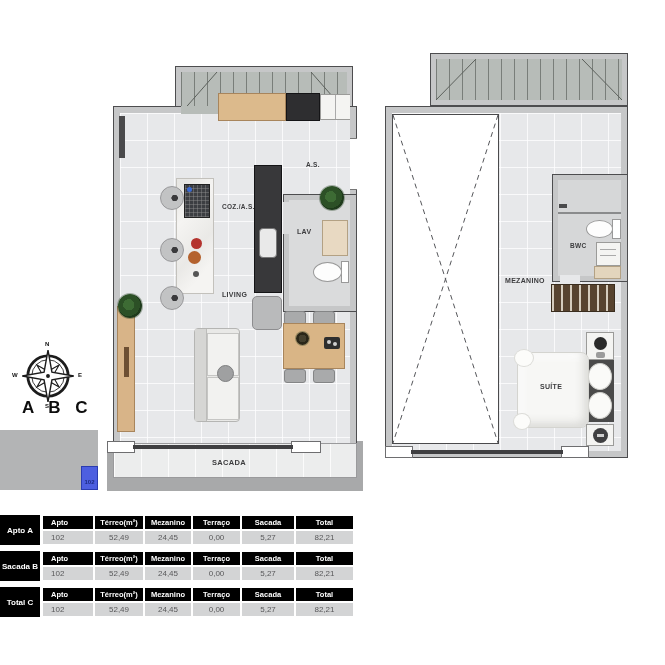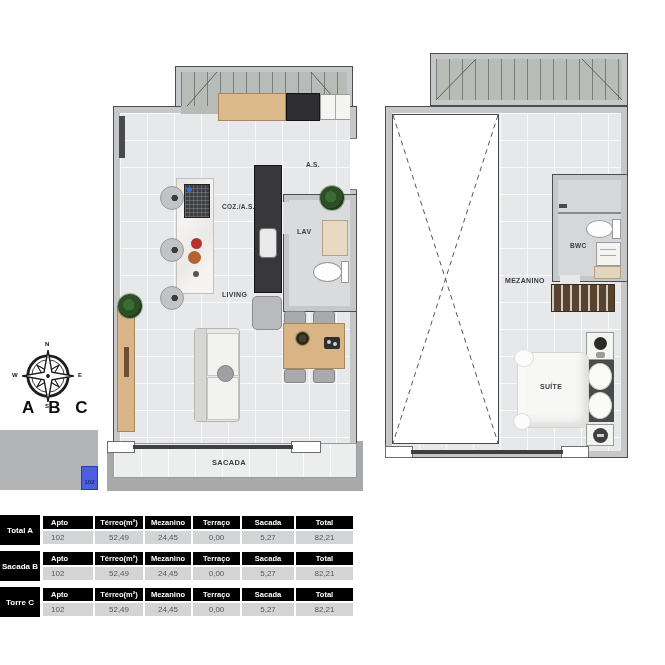--- a/index.html
+++ b/index.html
@@ -223,21 +223,21 @@
 
     <div class="abc">A B C</div>
 
     <div class="keyplan-box"></div>
     <div class="unit-badge" style="background:#4d5fe0;border:1px solid #2b3cb0;">102</div>
   </div>
 
   <div class="layer">
 
     <div class="area-table" style="top:515px;">
-      <div class="tower-box">Total A</div>
+      <div class="tower-box">Apto A</div>
       <div class="tgrid">
         <div class="hcell cell-left">Apto</div>
         <div class="hcell">Térreo(m²)</div>
         <div class="hcell">Mezanino</div>
         <div class="hcell">Terraço</div>
         <div class="hcell">Sacada</div>
         <div class="hcell">Total</div>
         <div class="vcell cell-left">102</div>
         <div class="vcell">52,49</div>
         <div class="vcell">24,45</div>
@@ -259,21 +259,21 @@
         <div class="vcell cell-left">102</div>
         <div class="vcell">52,49</div>
         <div class="vcell">24,45</div>
         <div class="vcell">0,00</div>
         <div class="vcell">5,27</div>
         <div class="vcell">82,21</div>
       </div>
     </div>
 
     <div class="area-table" style="top:587px;">
-      <div class="tower-box">Torre C</div>
+      <div class="tower-box">Total C</div>
       <div class="tgrid">
         <div class="hcell cell-left">Apto</div>
         <div class="hcell">Térreo(m²)</div>
         <div class="hcell">Mezanino</div>
         <div class="hcell">Terraço</div>
         <div class="hcell">Sacada</div>
         <div class="hcell">Total</div>
         <div class="vcell cell-left">102</div>
         <div class="vcell">52,49</div>
         <div class="vcell">24,45</div>

